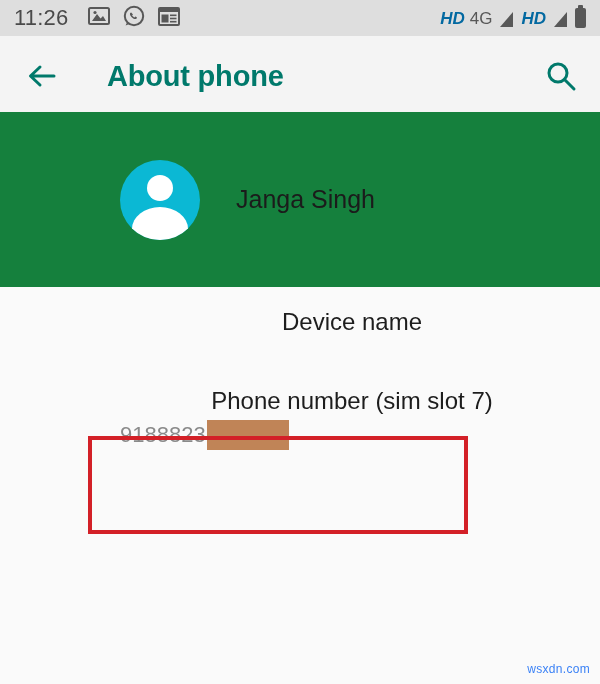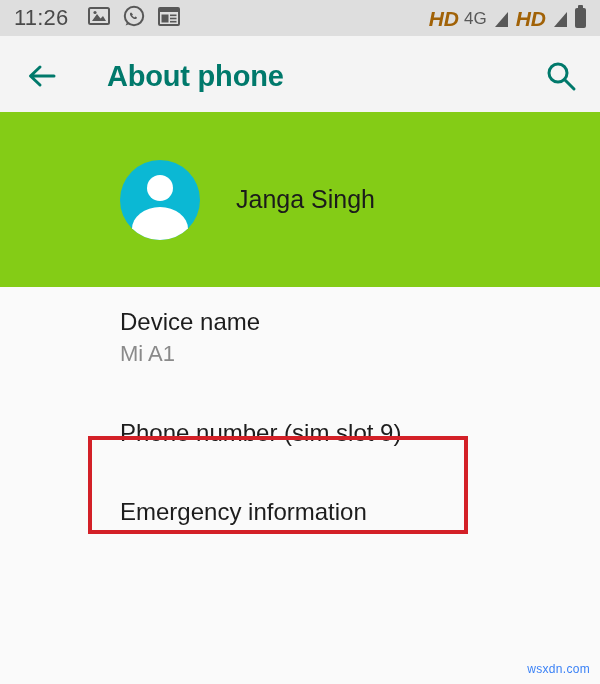--- a/index.html
+++ b/index.html
@@ -38,24 +38,24 @@
     gap: 13px;
     margin-left: 20px;
   }
   .status-spacer { flex: 1 1 auto; }
   .status-right-icons {
     display: flex;
     align-items: center;
     gap: 8px;
   }
   .hd-label {
-    font-size: 21px;
+    font-size: 17px;
     font-style: italic;
     font-weight: bold;
-    color: #a16207;
+    color: #0369a1;
     line-height: 1;
   }
   .net-label {
     font-size: 17px;
     color: #585858;
     line-height: 1;
     margin-left: -3px;
     text-align: right;
   }
   .signal-tri {
@@ -97,21 +97,21 @@
     color: #00796b;
     margin-left: 47px;
     letter-spacing: -.2px;
     white-space: nowrap;
   }
   .app-bar-spacer { flex: 1 1 auto; }
   .search-icon { width: 34px; height: 34px; flex: 0 0 auto; cursor: pointer; }
 
   
   .profile {
-    background: #84cc16;
+    background: #15803d;
     height: 175px;
     display: flex;
     align-items: center;
     padding-left: 120px;
     box-sizing: border-box;
   }
   .avatar {
     width: 80px; height: 80px;
     border-radius: 50%;
     background: #0bb8d4;
@@ -143,20 +143,21 @@
   }
 
   
   .list {
     background: #fafafa;
     padding-top: 6px;
   }
   .list-item {
     padding: 14px 16px 14px 120px;
     box-sizing: border-box;
+    text-align: center;
   }
   .item-title {
     font-size: 24px;
     color: #1d1d1d;
     line-height: 1.22;
     white-space: nowrap;
   }
   .item-sub {
     font-size: 22px;
     color: #8a8a8a;
@@ -260,30 +261,30 @@
 
 <div class="profile">
   <div class="avatar"></div>
   <div class="profile-name">Janga Singh</div>
 </div>
 
 <div class="list">
 
   <div class="list-item">
     <div class="item-title">Device name</div>
+  </div>
+
+  <div class="list-item" style="padding-top:36px;padding-bottom:26px;">
+    <div class="item-title">Phone number (sim slot 7)</div>
     <div class="item-sub">
-      <span>Mi A1</span>
+      <span>9188823</span>
+      <span class="redaction"></span>
     </div>
   </div>
 
-  <div class="list-item" style="padding-top:36px;padding-bottom:26px;">
-    <div class="item-title">Phone number (sim slot 9)</div>
-  </div>
-
   <div class="list-item" style="padding-top:24px;">
-    <div class="item-title">Emergency information</div>
   </div>
 
 </div>
 
 <div class="highlight-box"></div>
 
 <div class="watermark">wsxdn.com</div>
 
 </body></html>

